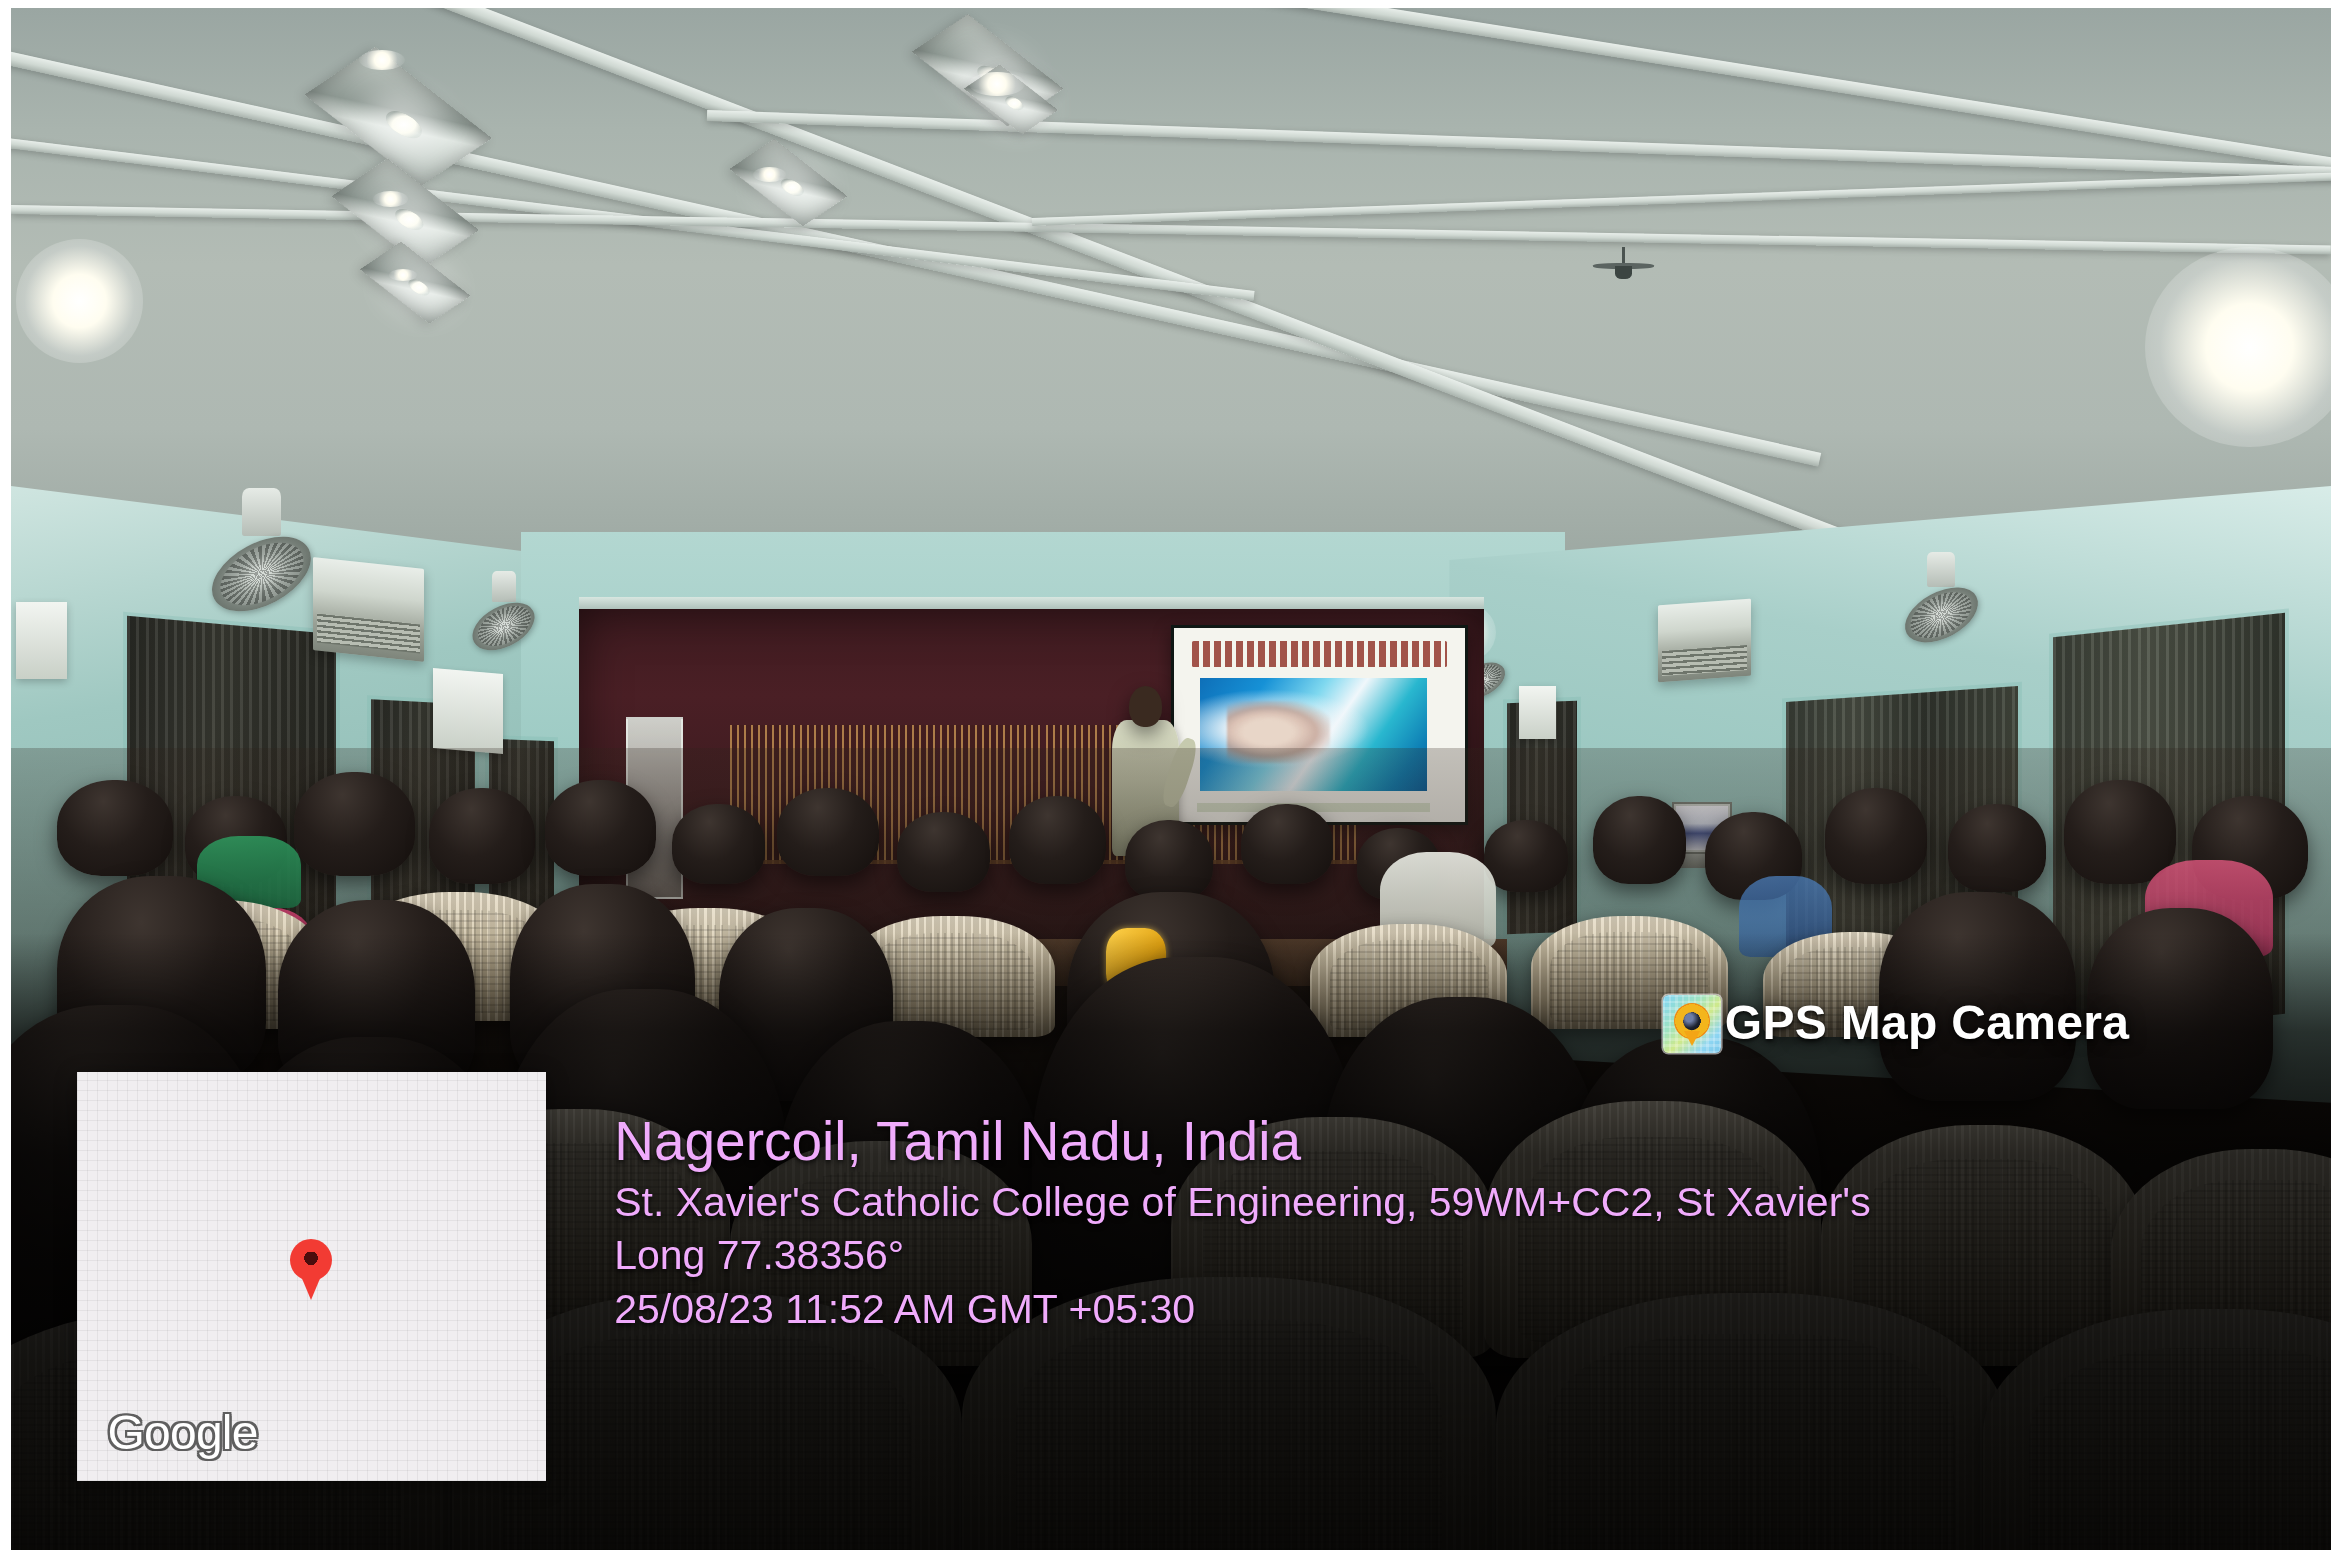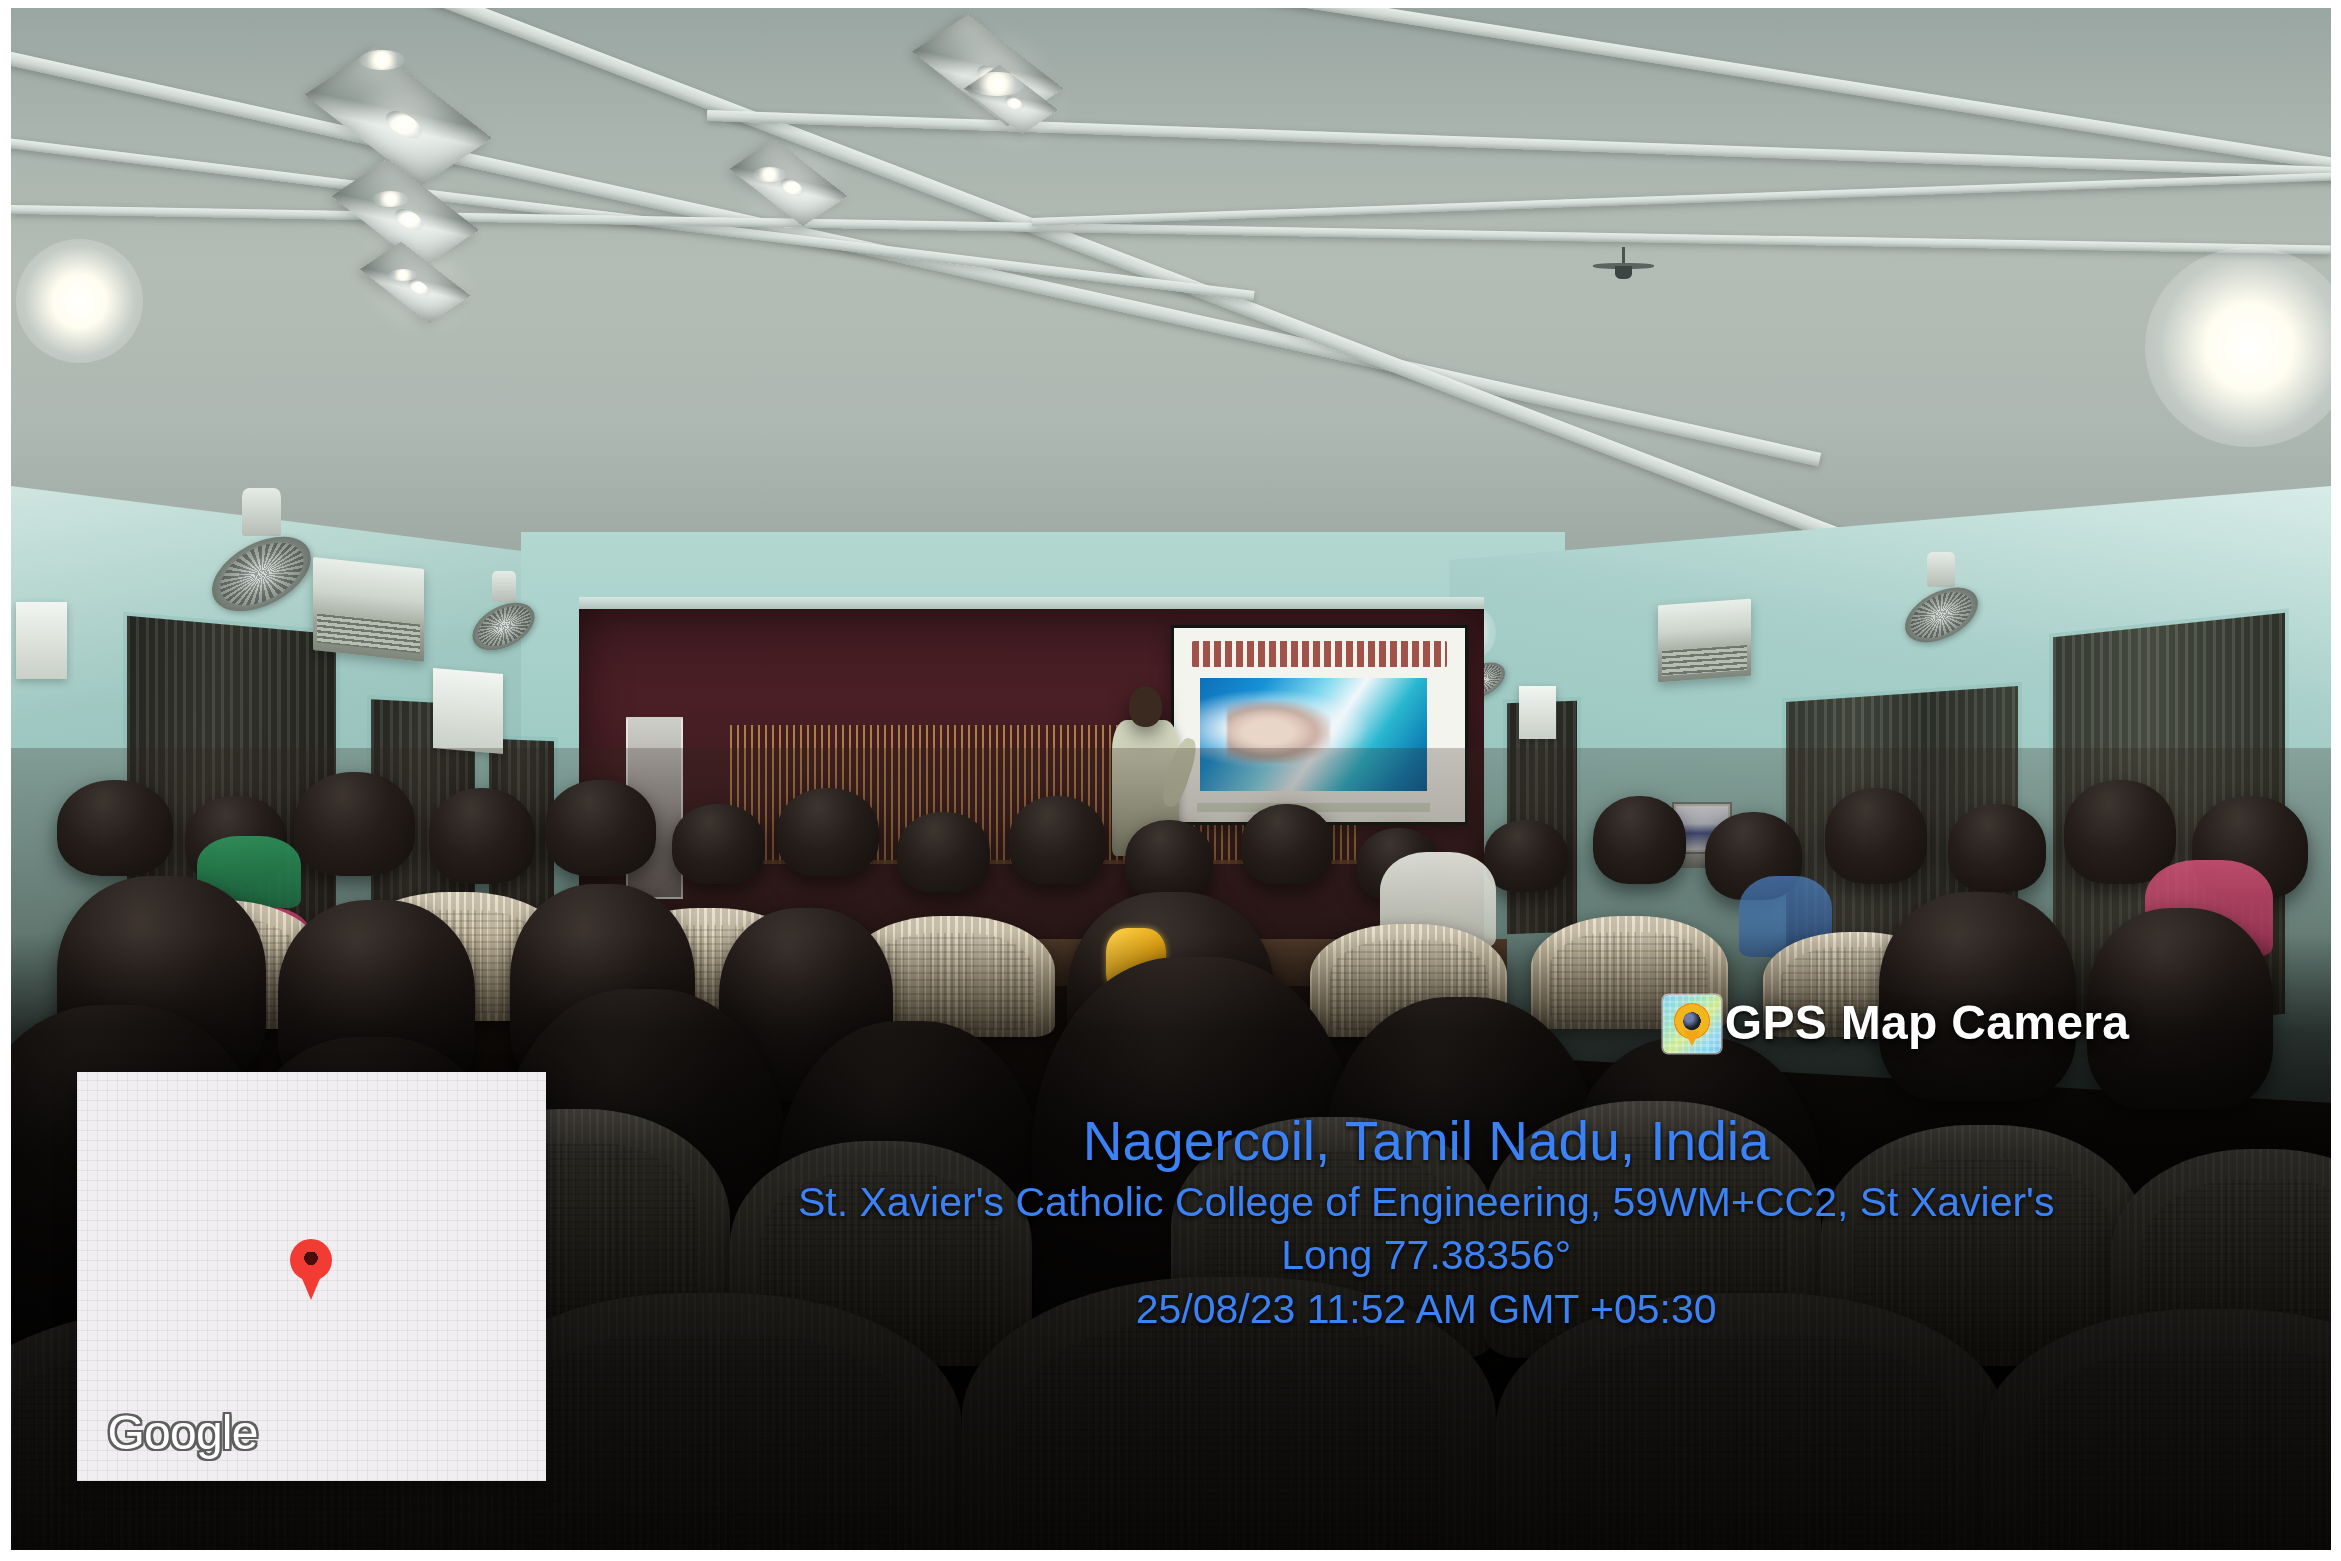--- a/index.html
+++ b/index.html
@@ -237,21 +237,21 @@
     border-left:13.3px solid transparent;border-right:13.3px solid transparent;border-top:31px solid #f23b33;}
   .google-mark{
     position:absolute;left:6.5%;bottom:5%;font-size:48px;font-weight:500;color:#ffffff;
     letter-spacing:-0.8px;
     text-shadow:
       -2.3px -2.3px 0 #5f5f5f, 2.3px -2.3px 0 #5f5f5f, -2.3px 2.3px 0 #5f5f5f, 2.3px 2.3px 0 #5f5f5f,
       0 -2.3px 0 #5f5f5f, 0 2.3px 0 #5f5f5f, -2.3px 0 0 #5f5f5f, 2.3px 0 0 #5f5f5f;
   }
 
   .info-panel{
-    position:absolute;left:26.0%;top:71.6%;width:70%;color:#3b82f6;text-align:center;
+    position:absolute;left:26.0%;top:71.6%;width:70%;color:#f0abfc;
   }
   .info-title{
     font-size:55px;font-weight:500;line-height:1.08;margin:0 0 4.7px 0;white-space:nowrap;
     text-shadow:0 1.6px 5.5px rgba(0,0,0,.9);
   }
   .info-line{
     font-size:41px;font-weight:400;line-height:1.30;margin:0;white-space:nowrap;
     text-shadow:0 1.6px 5.5px rgba(0,0,0,.9);
   }
 </style>

